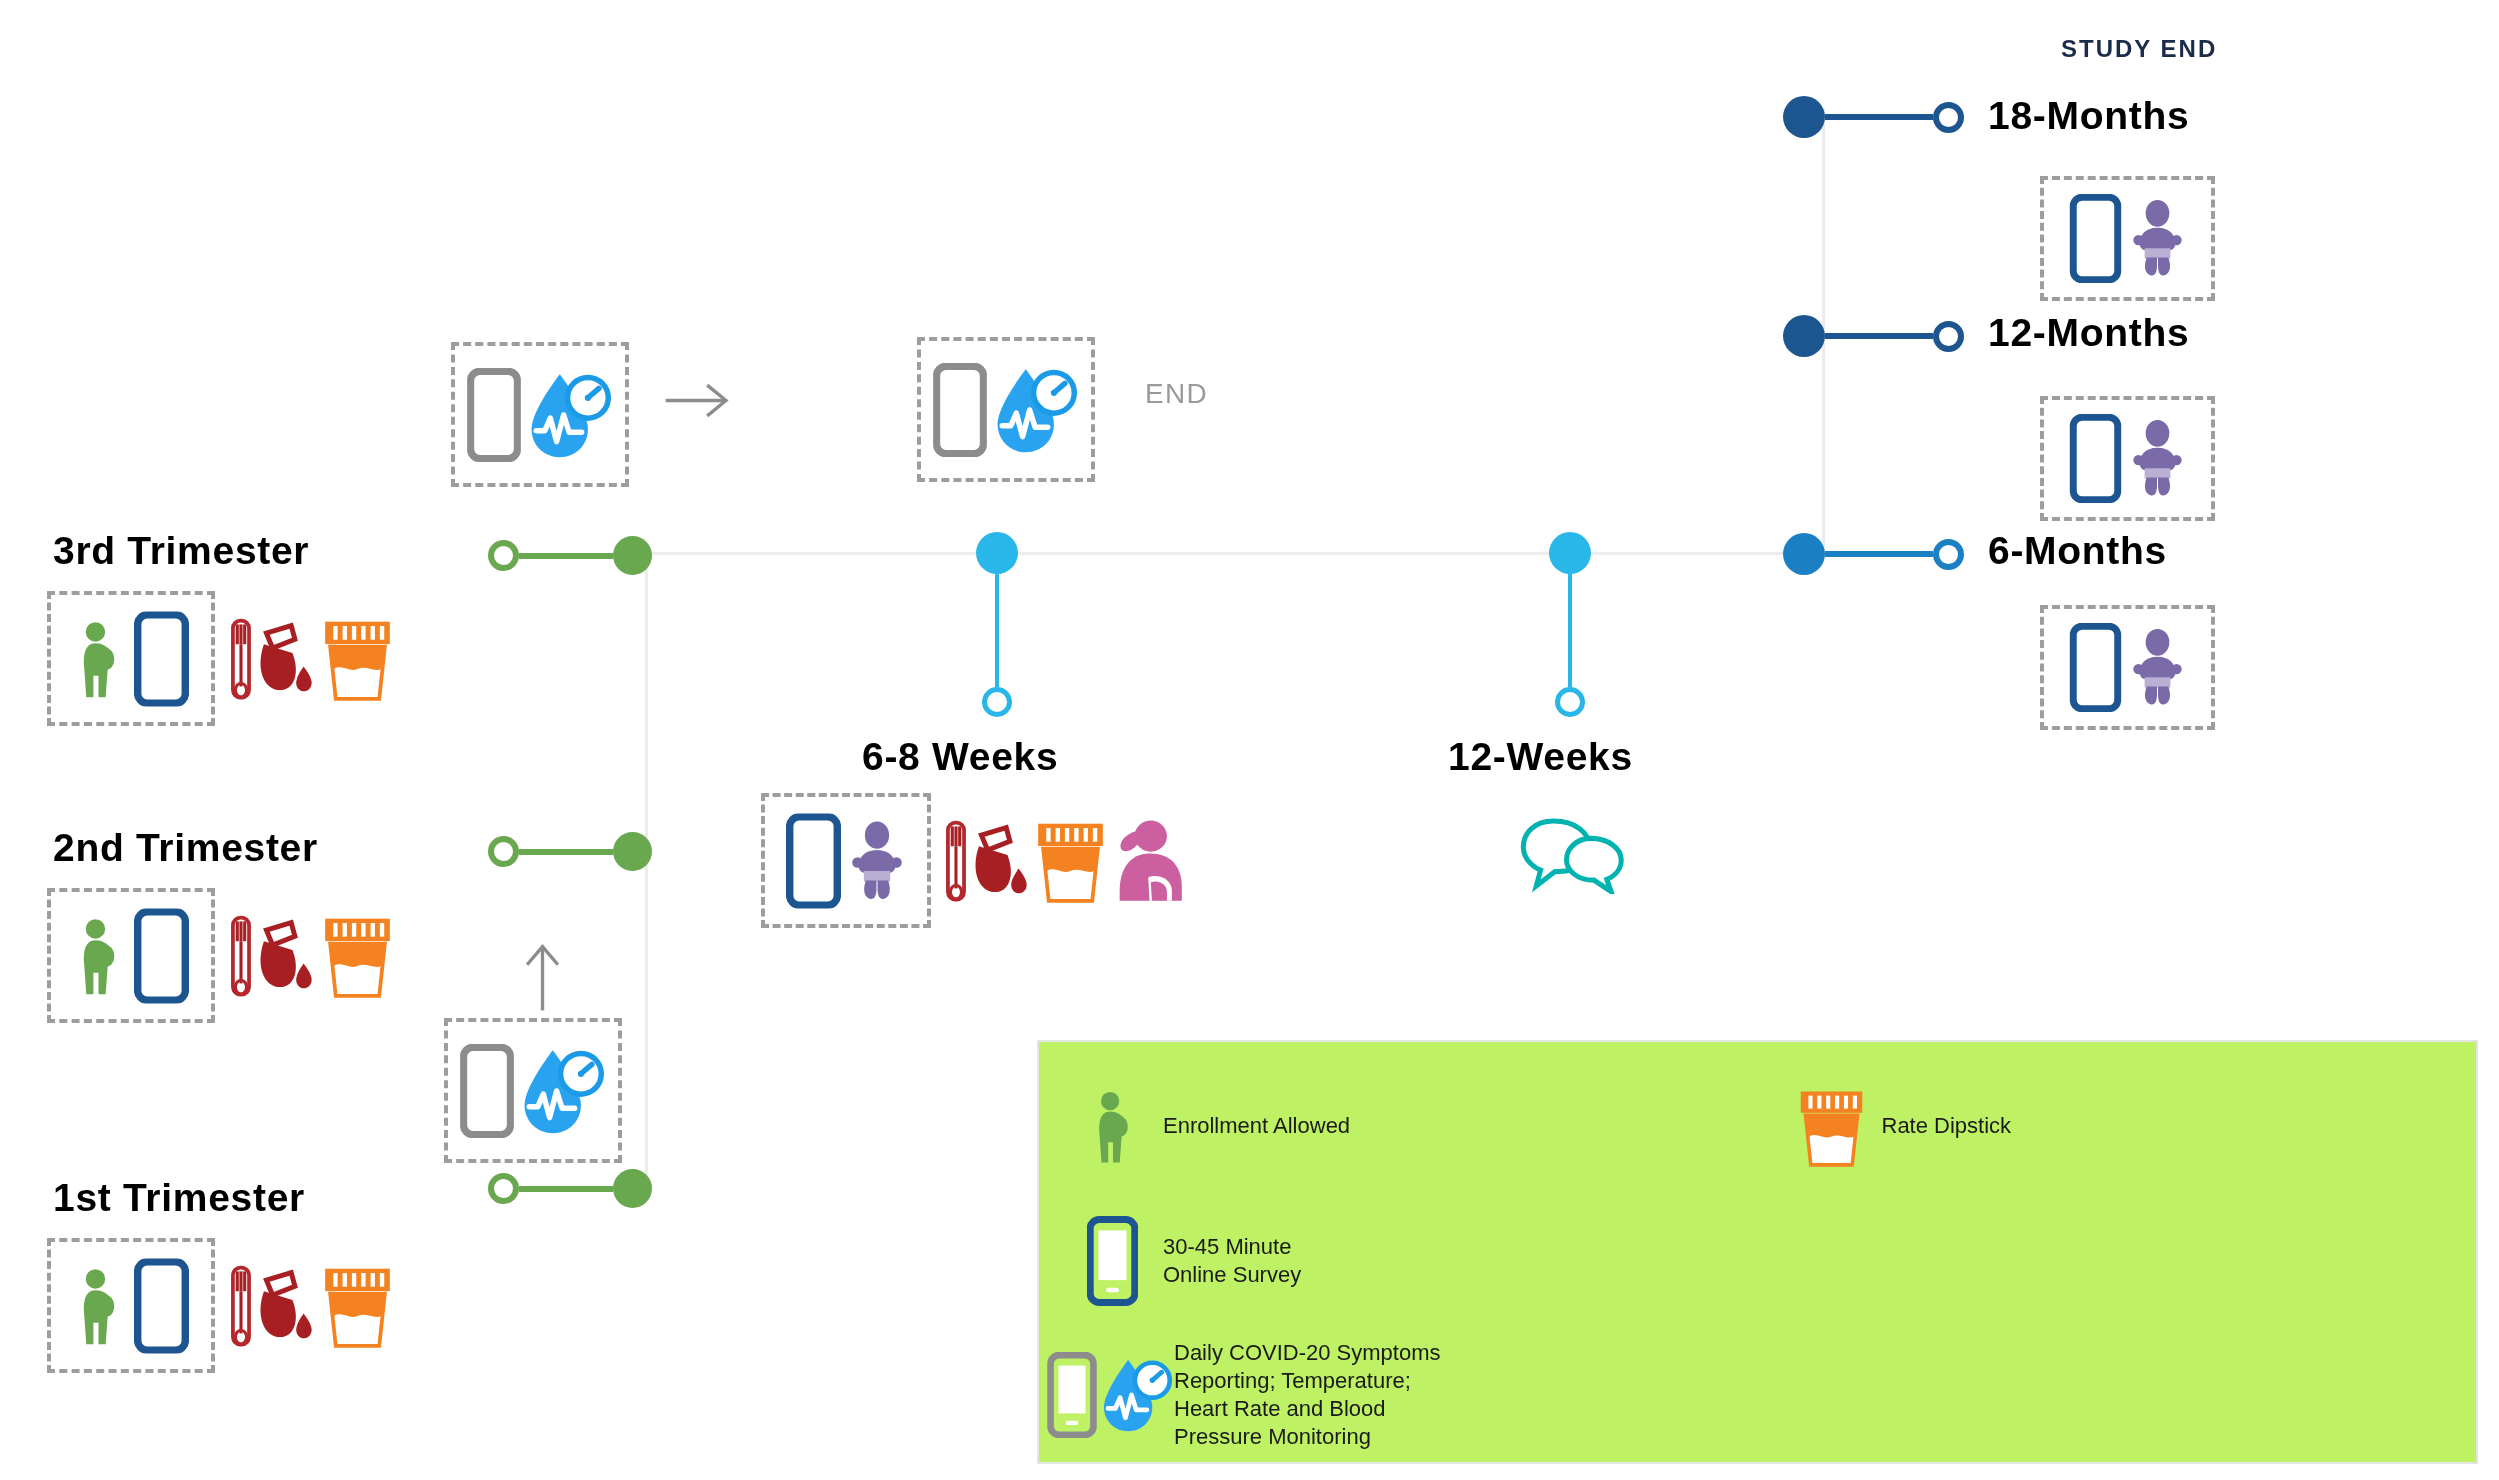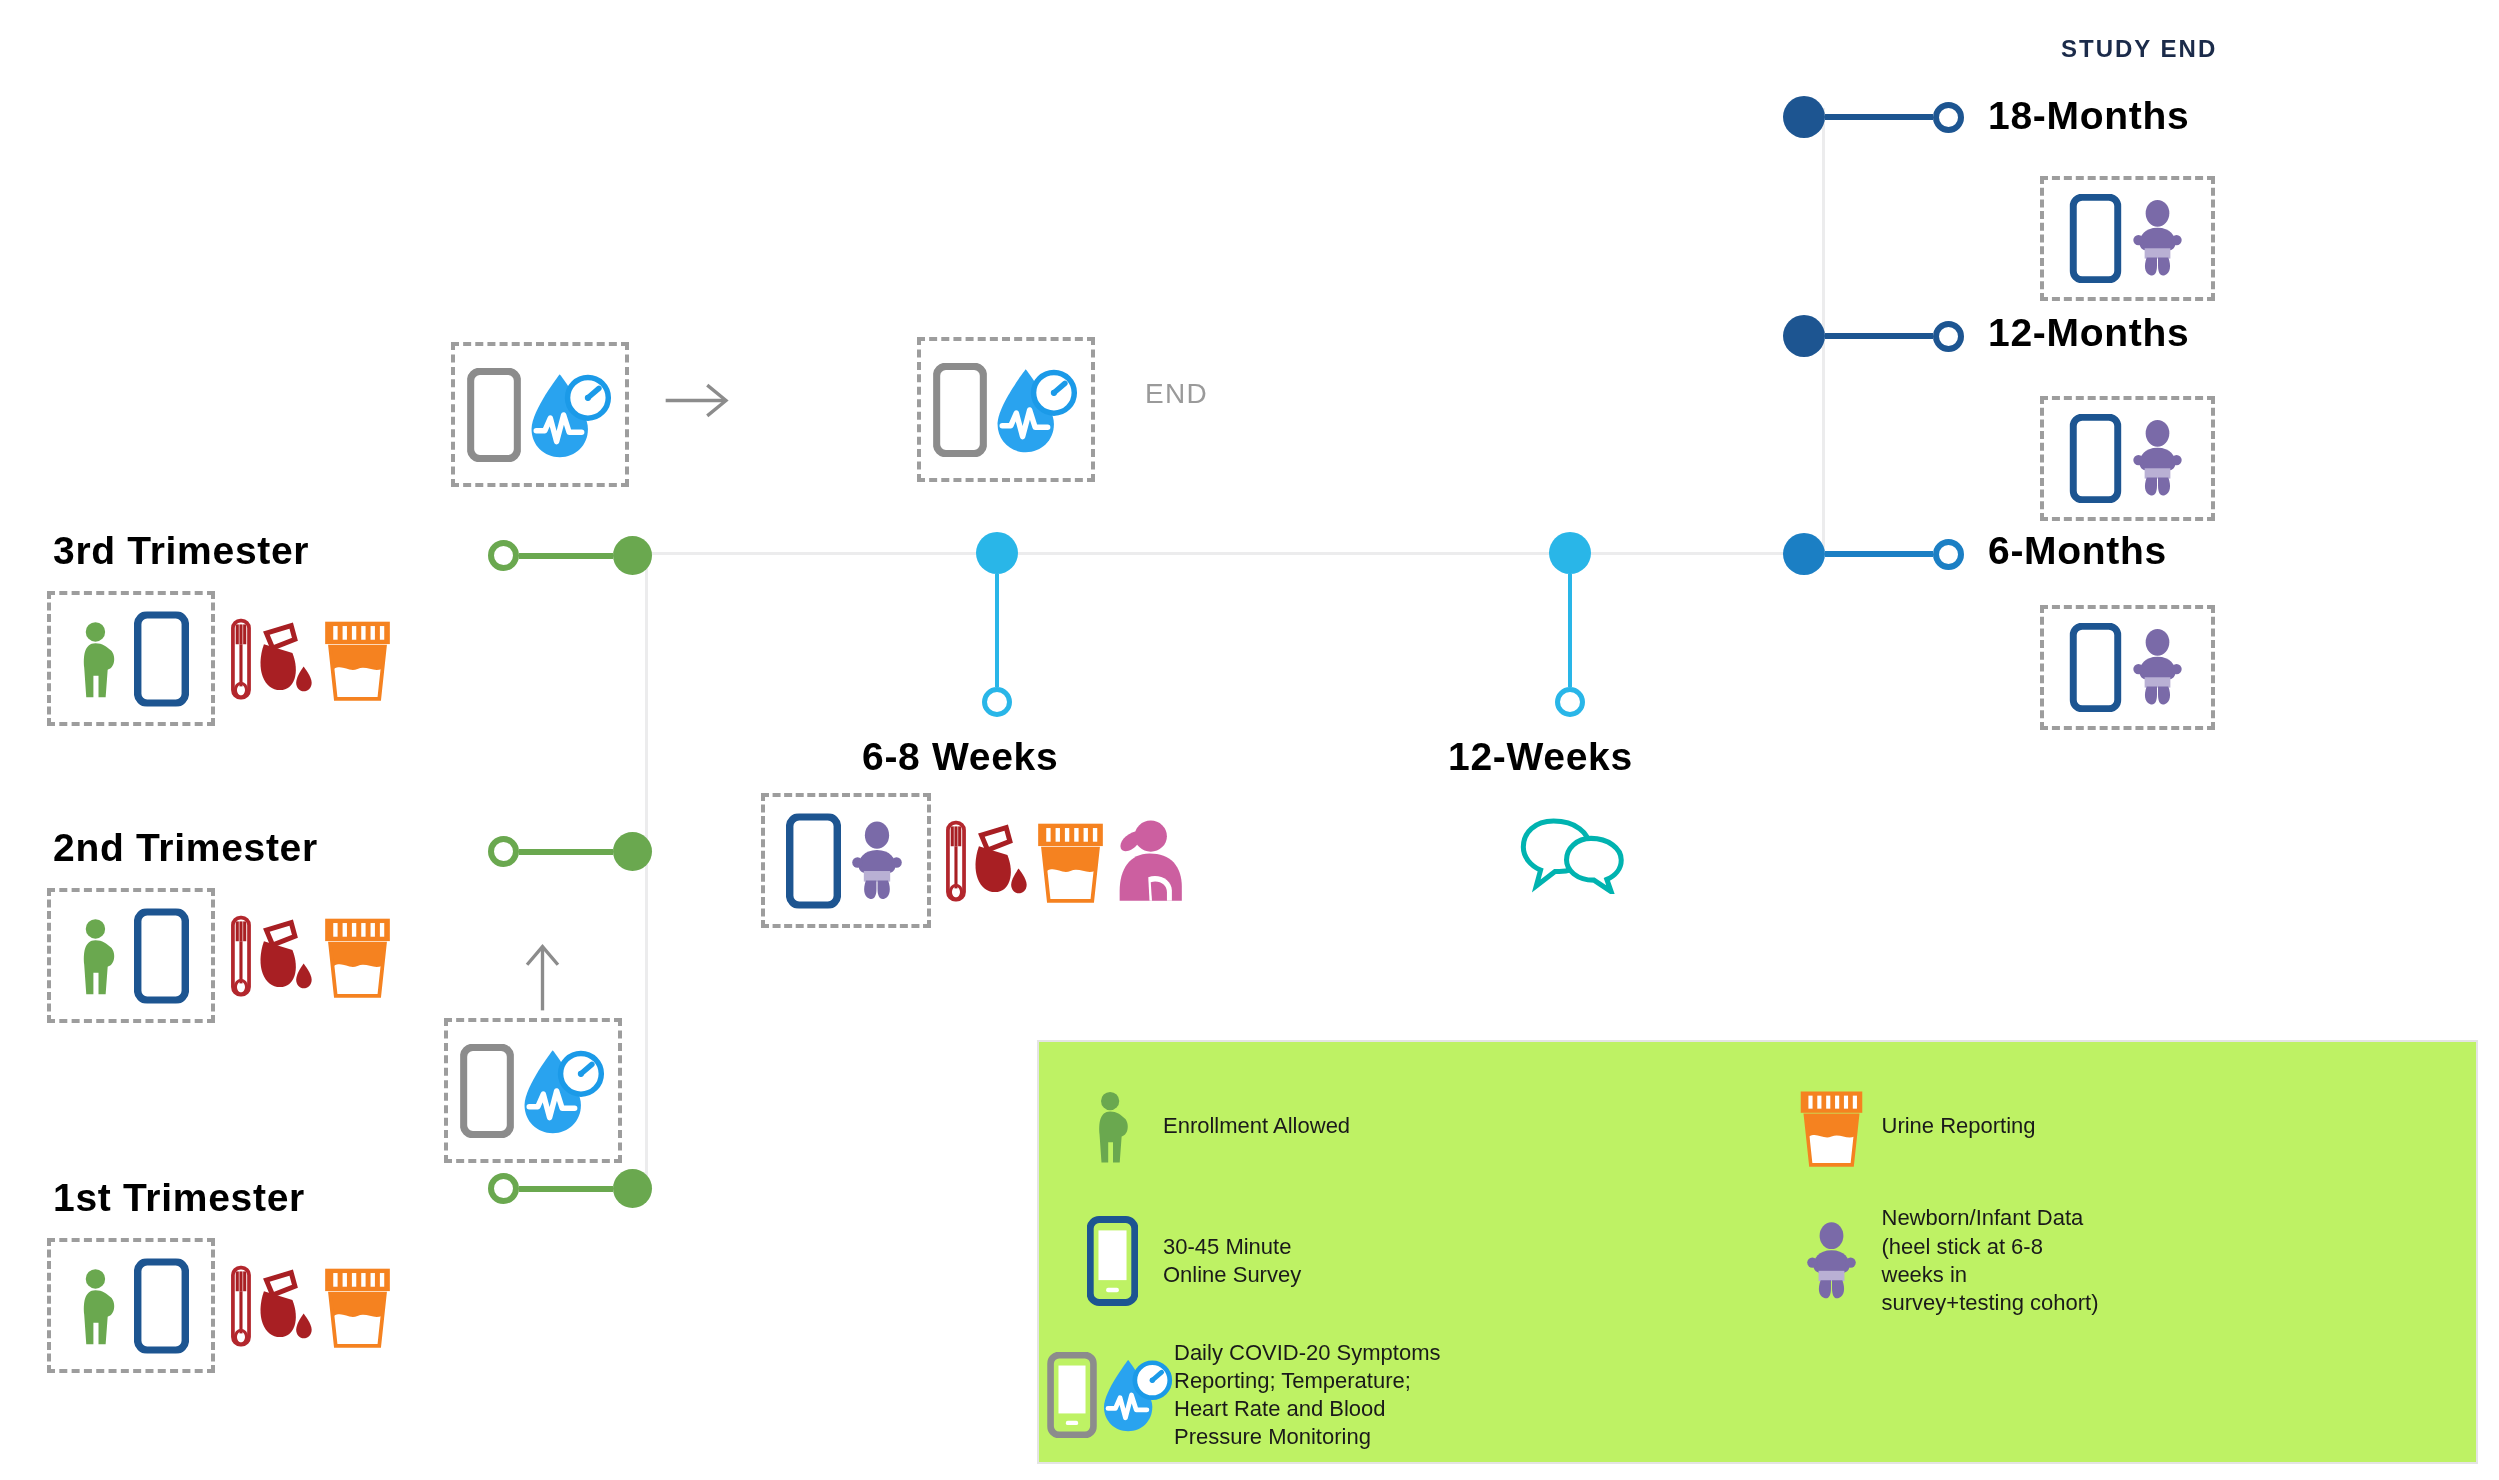--- a/index.html
+++ b/index.html
@@ -379,30 +379,19 @@
     </div>
   </div>
 
   <div class="lgcol">
     <div class="lgitem">
       <div class="lgicon">
         <svg width="71" height="84" viewBox="0 0 106 124">
             <use href="#sym-urine"></use>
           </svg>
       </div>
-      <div class="lgtext">Urine Reporting</div>
+      <div class="lgtext">Rate Dipstick</div>
     </div>
-    <div class="lgitem">
-      <div class="lgicon">
-        <svg width="57" height="88" viewBox="0 0 84 130">
-            <use href="#sym-infant"></use>
-          </svg>
-      </div>
-      <div class="lgtext">Newborn/Infant Data
-(heel stick at 6-8
-weeks in
-survey+testing cohort)</div>
-    </div>
   </div>
 
 
 </div>
 
 
 </body></html>

